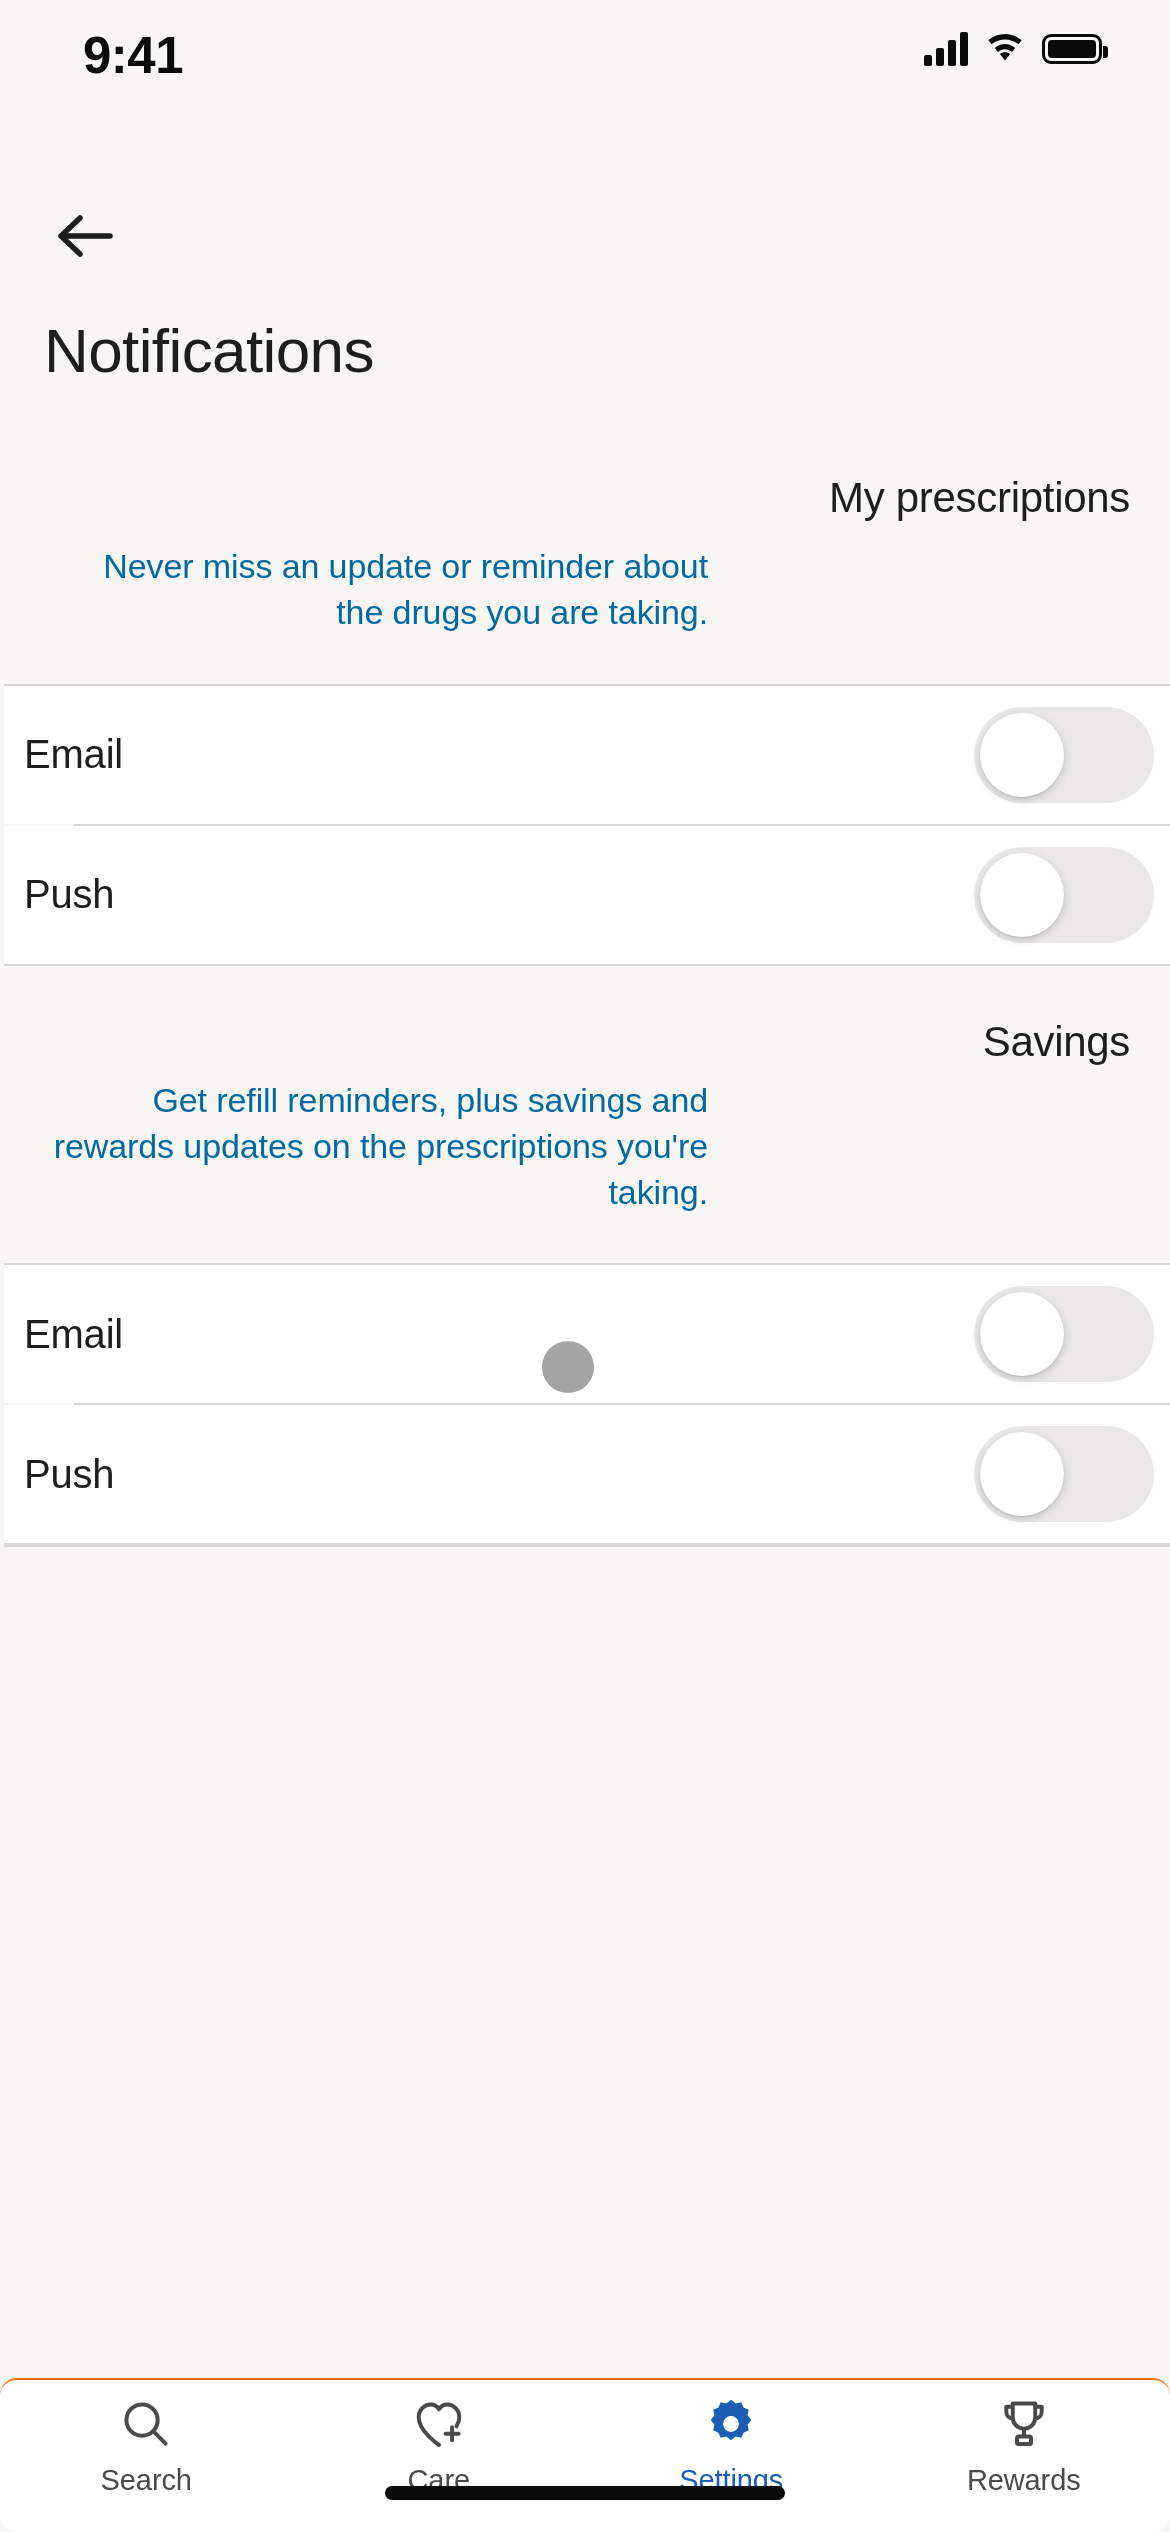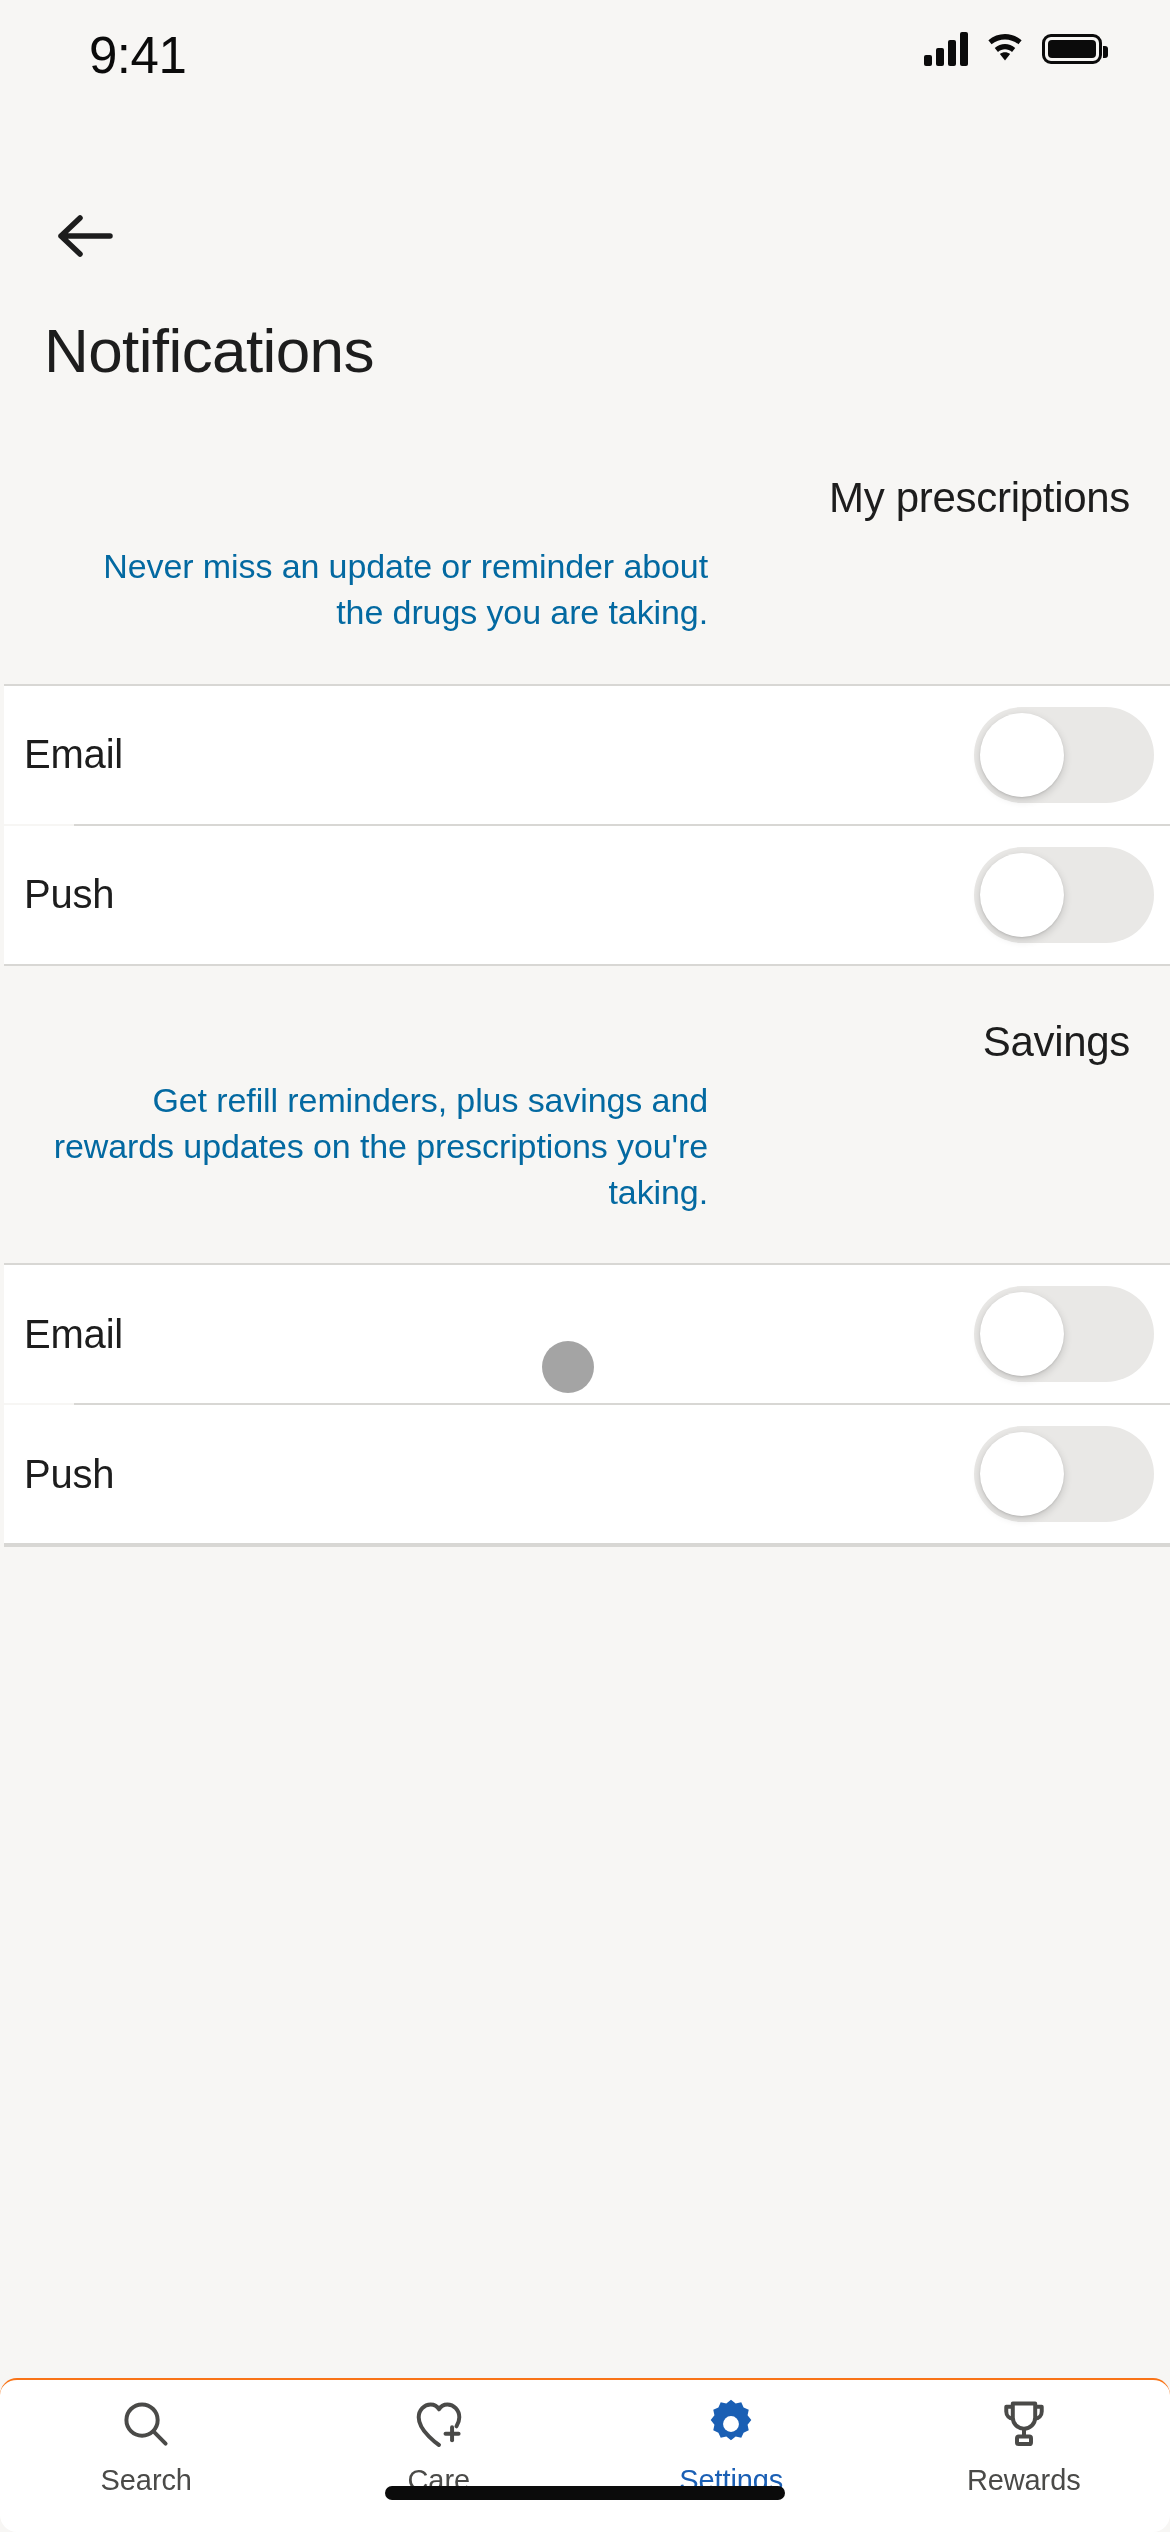--- a/index.html
+++ b/index.html
@@ -10,22 +10,22 @@
     overflow:hidden;
   }
   .phone { position:relative; width:1170px; height:2532px; background:#f7f6f4; }
 
   
   .statusbar {
     position:absolute; top:0; left:0; width:1170px; height:130px;
     background:#f7f6f4;
   }
   .sb-time {
-    position:absolute; left:89px; top:26px;
-    font-size:51px; font-weight:400; color:#0b0b0b;
+    position:absolute; left:83px; top:26px;
+    font-size:51px; font-weight:700; color:#0b0b0b;
     letter-spacing:-0.5px;
   }
   .sb-right {
     position:absolute; right:68px; top:32px;
     display:flex; align-items:center; gap:16px;
   }
   .bars { display:flex; align-items:flex-end; gap:4px; height:34px; }
   .bars i { display:block; width:8px; background:#0b0b0b; border-radius:2px; }
   .bars i:nth-child(1){ height:11px; }
   .bars i:nth-child(2){ height:18px; }

